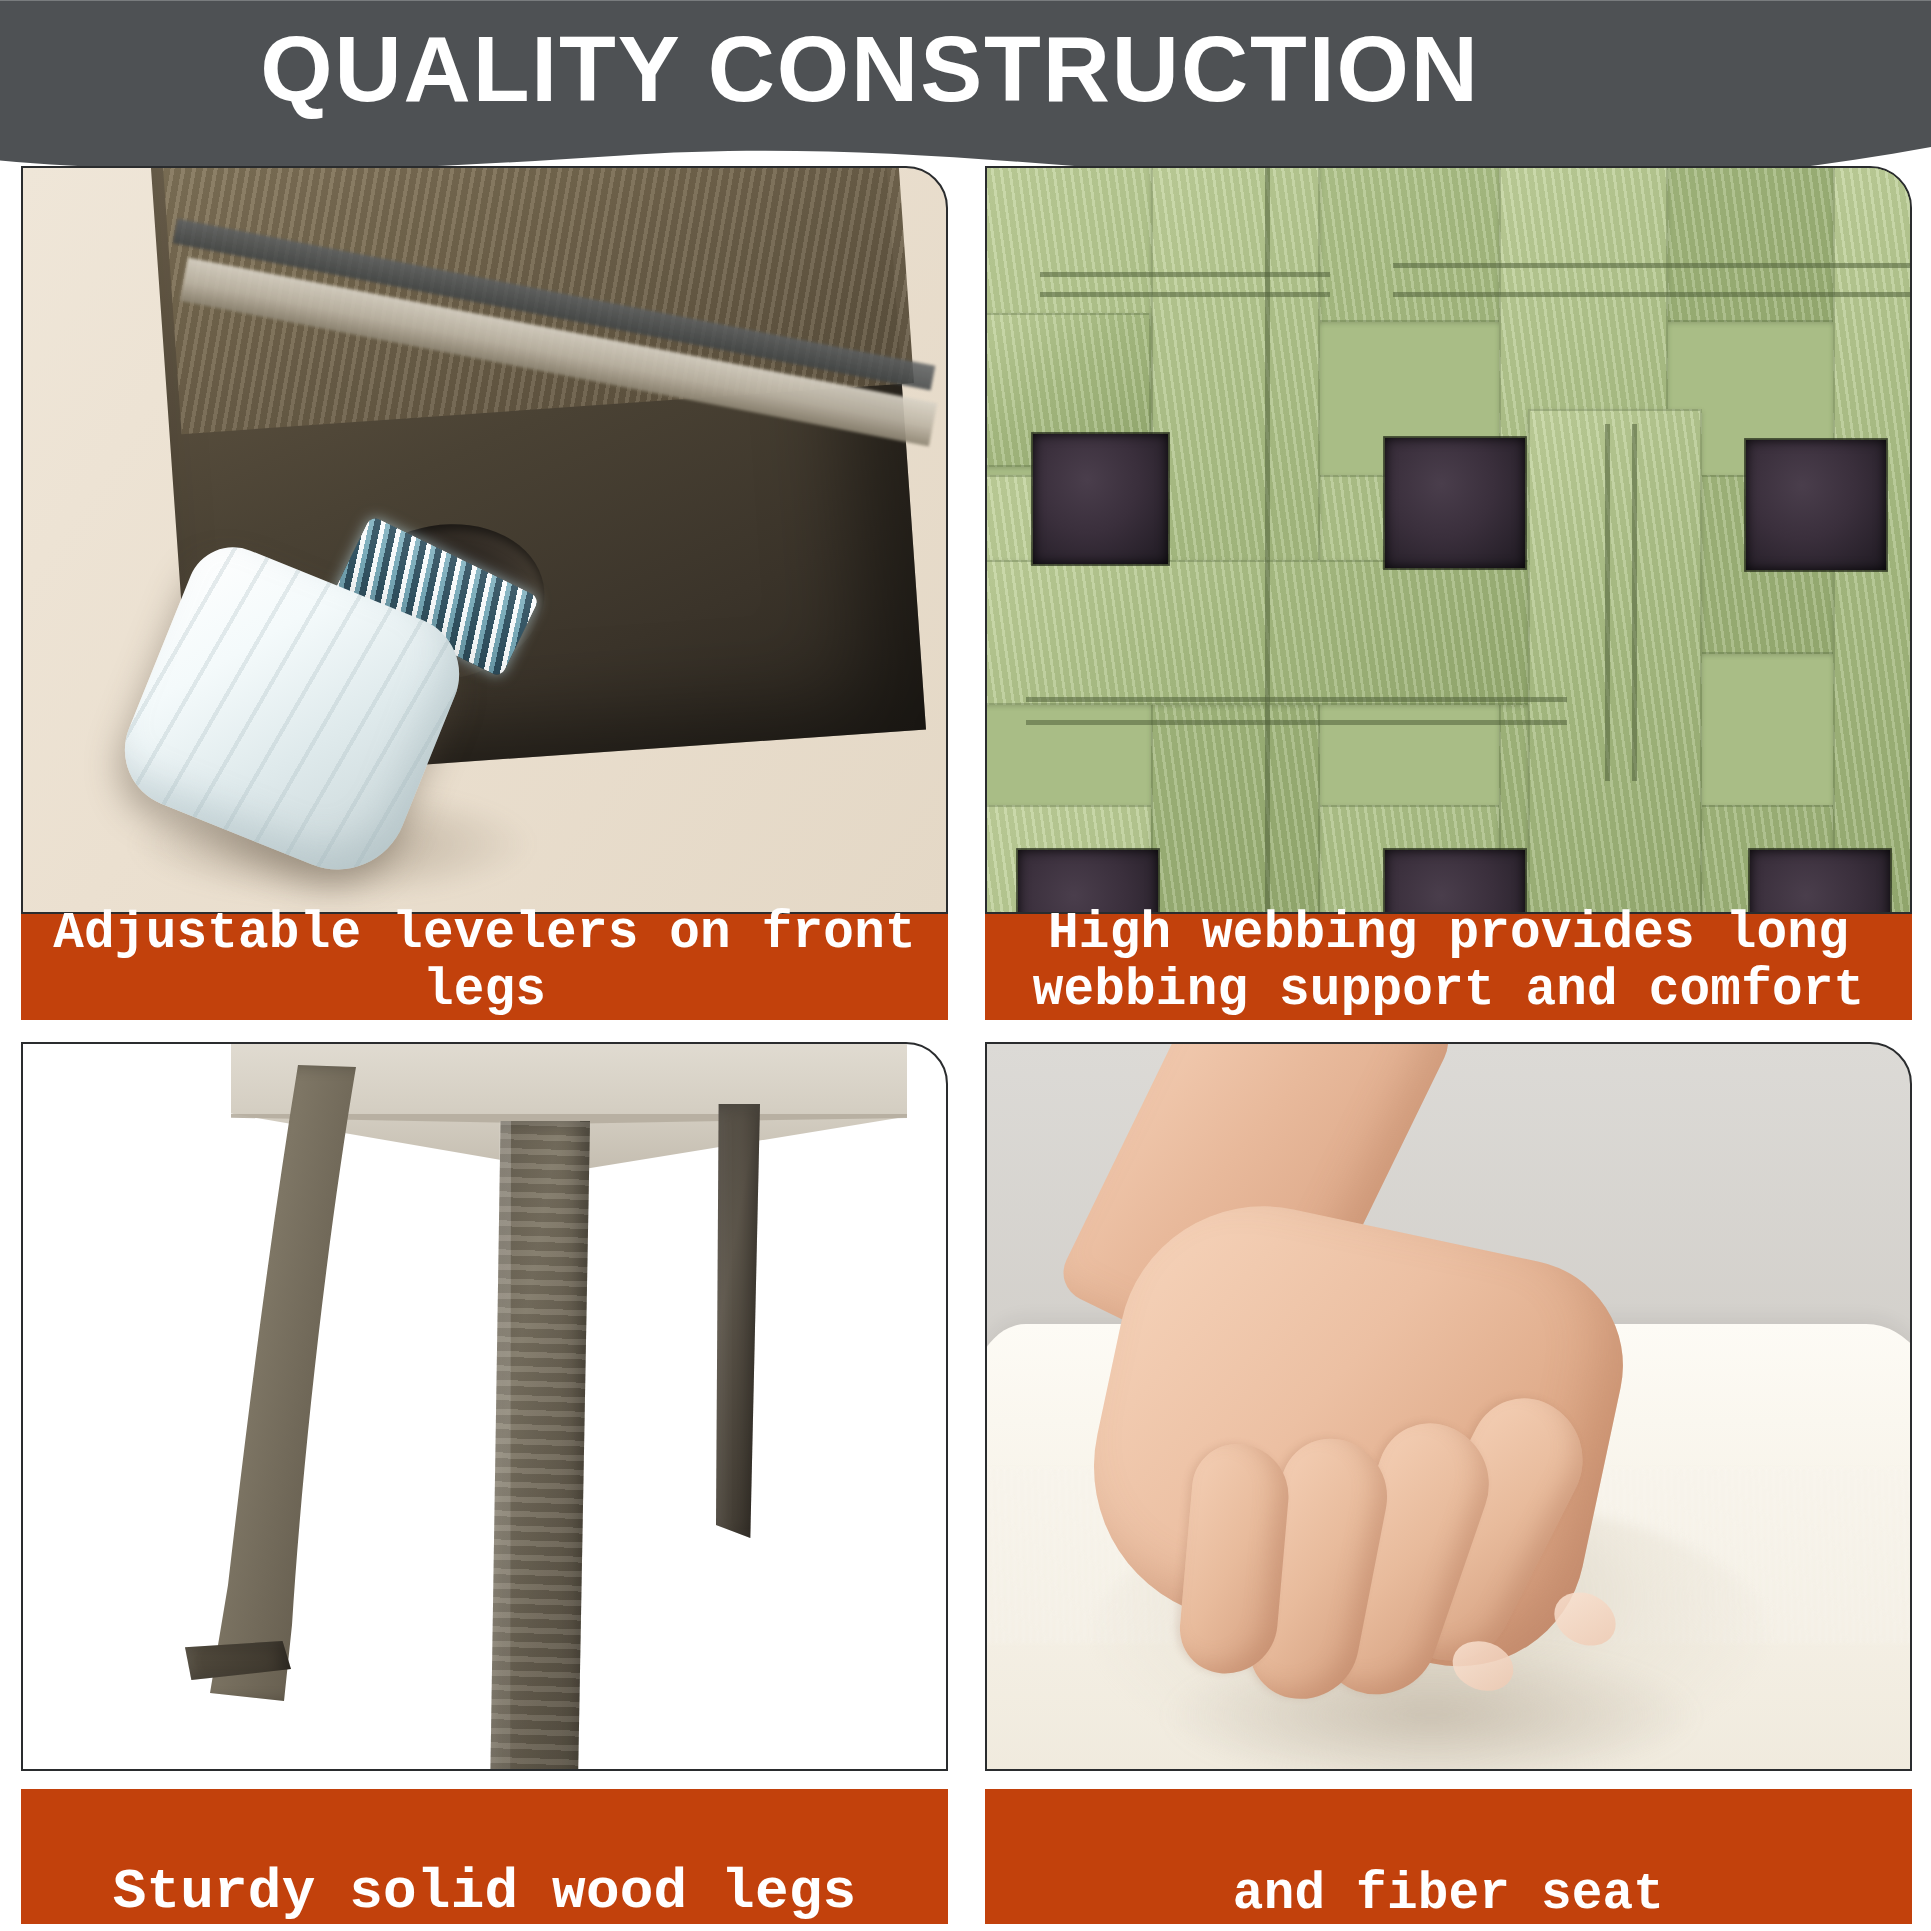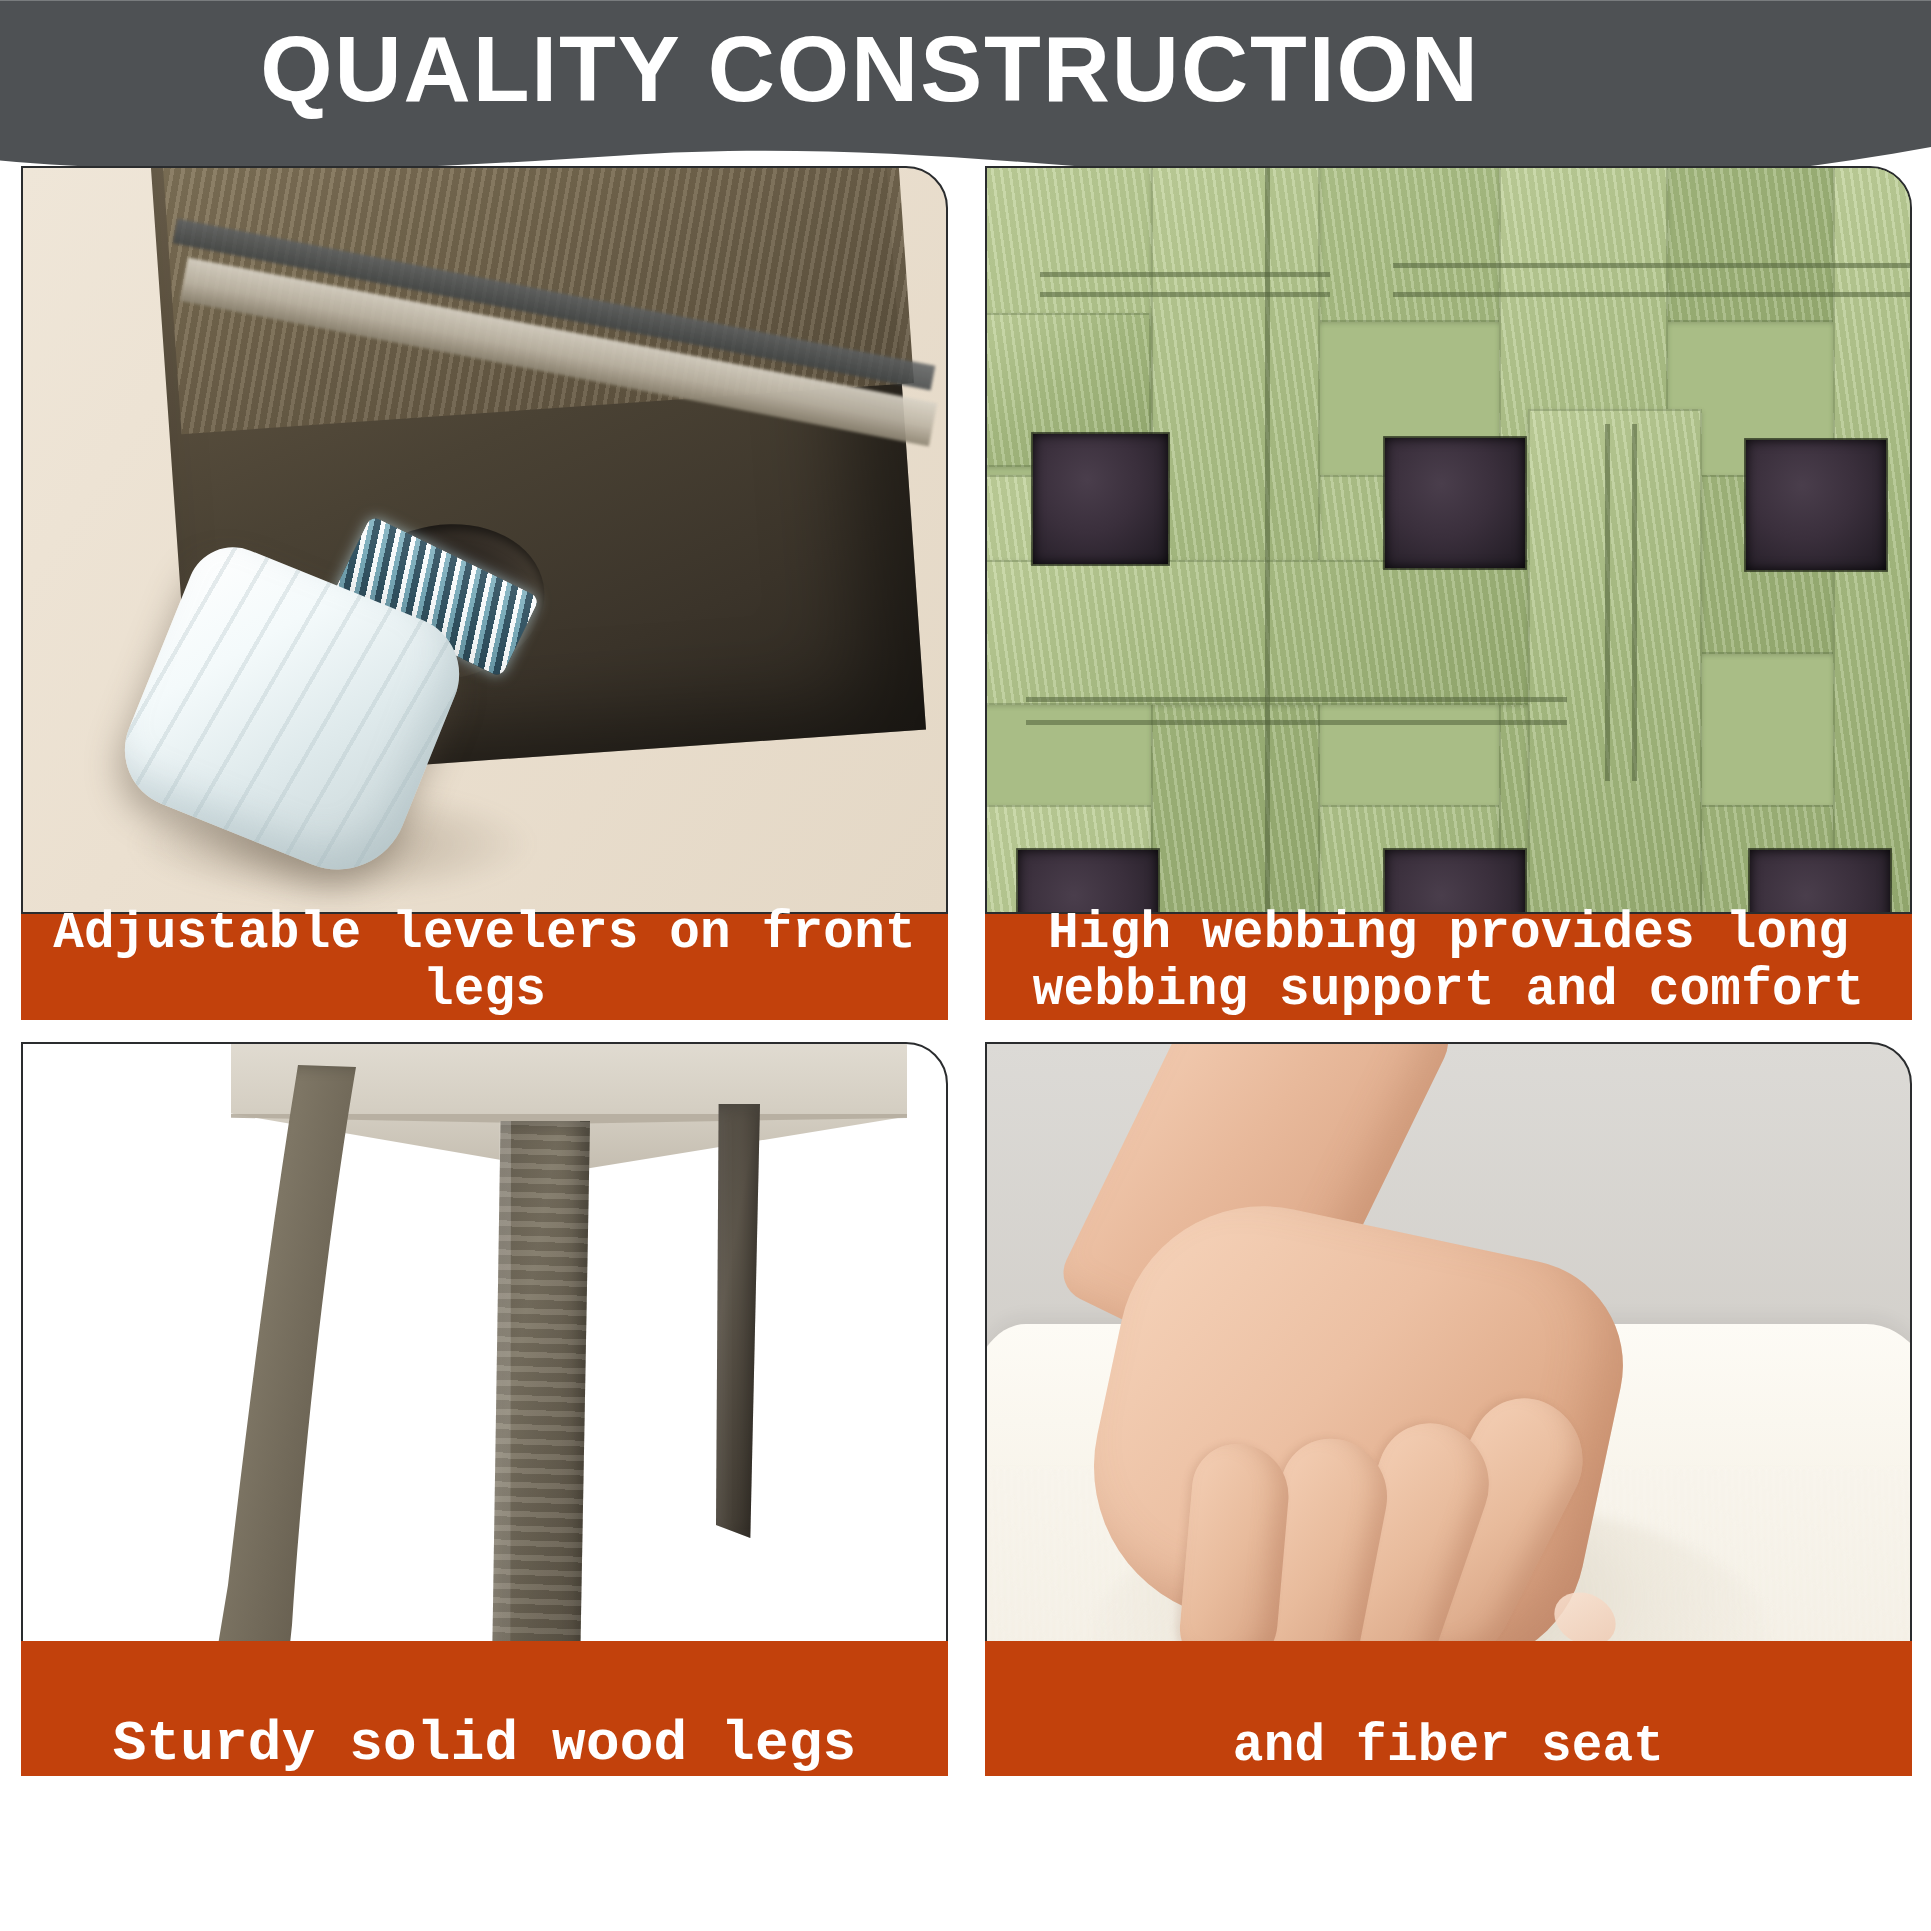--- a/index.html
+++ b/index.html
@@ -49,21 +49,21 @@
 
   .card {
     position: absolute;
     width: 927px;
     overflow: hidden;
     background: #ffffff;
   }
   .card.col-l { left: 0; }
   .card.col-r { left: 964px; }
   .card.row-t { top: 0;   height: 854px; }
-  .card.row-b { top: 876px; height: 734px; }
+  .card.row-b { top: 876px; height: 882px; }
 
   .photo {
     position: relative;
     width: 100%;
     border: 2.9px solid #2a2c2e;
     border-top-right-radius: 42px;
     box-sizing: border-box;
     overflow: hidden;
     background: #ffffff;
   }

